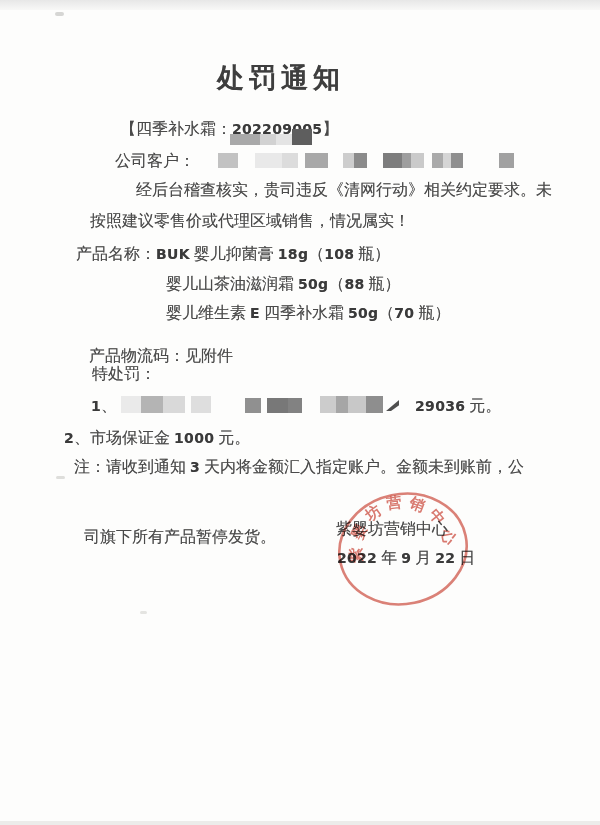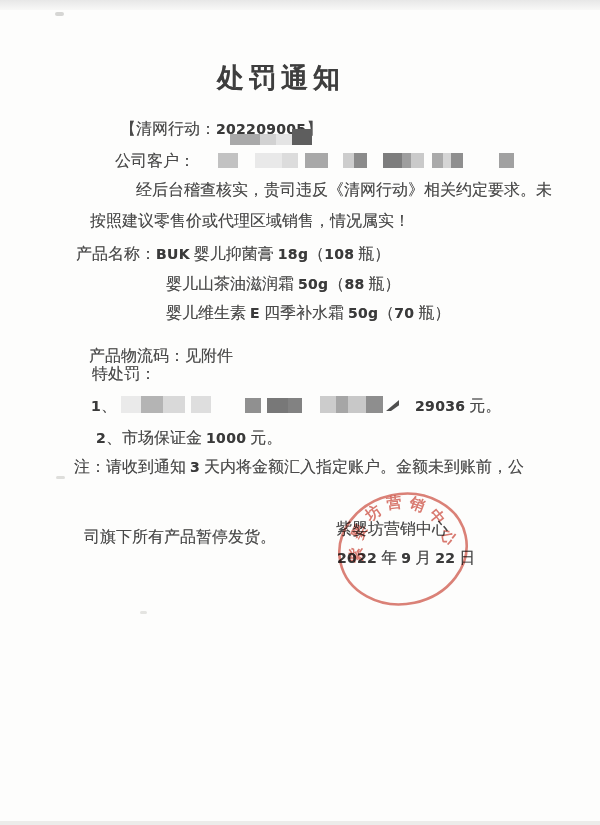--- a/index.html
+++ b/index.html
@@ -26,21 +26,21 @@
   .ln-notice-no{left:120px;top:119px;}
   .ln-client{left:115px;top:151px;}
   .ln-para1{left:113px;top:180px;margin-left:23px;}
   .ln-para2{left:90px;top:211px;}
   .ln-product1{left:76px;top:244px;}
   .ln-product2{left:166px;top:274px;}
   .ln-product3{left:166px;top:303px;}
   .ln-logistics{left:89px;top:346px;}
   .ln-penalty{left:92px;top:364px;}
   .ln-item1{left:91px;top:396px;}
-  .ln-item2{left:96px;top:428px;}
+  .ln-item2{left:64px;top:428px;}
   .ln-note1{left:74px;top:457px;}
   .ln-note2{left:84px;top:487px;margin-top:40px;}
   .ln-sig-org{left:336px;top:519px;z-index:2;}
   .ln-sig-date{left:337px;top:548px;z-index:2;}
 
   .mosaic{display:inline-block;margin-left:4px;}
   .ln-client .mosaic{margin-left:23px;}
   .blk{display:inline-block;vertical-align:-2px;}
   .wedge{clip-path:polygon(0 100%,100% 0,100% 48%,38% 100%);vertical-align:0px;}
 
@@ -56,21 +56,21 @@
 
 <div class="page">
   <div class="scan-top"></div>
   <div class="scan-bottom"></div>
   <div class="speck" style="left:55px;top:12px;width:9px;height:4px;background:#d6d6d4;"></div>
   <div class="speck" style="left:56px;top:476px;width:9px;height:3px;background:#dededb;"></div>
   <div class="speck" style="left:140px;top:611px;width:7px;height:3px;background:#e4e4e1;"></div>
 
   <div>
       <div class="line ln-title"><span class="cn">处罚通知</span></div>
-      <div class="line ln-notice-no"><span class="cn">【清网行动：</span><span class="num">202209005</span><span class="cn">】</span></div>
+      <div class="line ln-notice-no"><span class="cn">【四季补水霜：</span><span class="num">202209005</span><span class="cn">】</span></div>
       <div class="line ln-client"><span class="cn">公司客户：</span><span class="mosaic"><span class="blk" style="width: 20px; height: 15px; background: rgb(194, 194, 194);"></span><span class="blk" style="width: 27px; height: 15px; background: rgb(233, 233, 233); margin-left: 17px;"></span><span class="blk" style="width: 16px; height: 15px; background: rgb(220, 220, 220);"></span><span class="blk" style="width: 23px; height: 15px; background: rgb(168, 168, 168); margin-left: 7px;"></span><span class="blk" style="width: 11px; height: 15px; background: rgb(205, 205, 205); margin-left: 15px;"></span><span class="blk" style="width: 13px; height: 15px; background: rgb(139, 139, 139);"></span><span class="blk" style="width: 19px; height: 15px; background: rgb(125, 125, 125); margin-left: 16px;"></span><span class="blk" style="width: 9px; height: 15px; background: rgb(158, 158, 158);"></span><span class="blk" style="width: 13px; height: 15px; background: rgb(202, 202, 202);"></span><span class="blk" style="width: 11px; height: 15px; background: rgb(170, 170, 170); margin-left: 8px;"></span><span class="blk" style="width: 8px; height: 15px; background: rgb(213, 213, 213);"></span><span class="blk" style="width: 12px; height: 15px; background: rgb(143, 143, 143);"></span><span class="blk" style="width: 15px; height: 15px; background: rgb(161, 161, 161); margin-left: 36px;"></span></span></div>
       <div class="line ln-para1"><span class="cn">经后台稽查核实，贵司违反《清网行动》相关约定要求。未</span></div>
       <div class="line ln-para2"><span class="cn">按照建议零售价或代理区域销售，情况属实！</span></div>
       <div class="line ln-product1"><span class="cn">产品名称：</span><span class="num">BUK</span><span class="cn"> 婴儿抑菌膏 </span><span class="num">18g</span><span class="cn">（</span><span class="num">108</span><span class="cn"> 瓶）</span></div>
       <div class="line ln-product2"><span class="cn">婴儿山茶油滋润霜 </span><span class="num">50g</span><span class="cn">（</span><span class="num">88</span><span class="cn"> 瓶）</span></div>
       <div class="line ln-product3"><span class="cn">婴儿维生素 </span><span class="num">E</span><span class="cn"> 四季补水霜 </span><span class="num">50g</span><span class="cn">（</span><span class="num">70</span><span class="cn"> 瓶）</span></div>
       <div class="line ln-logistics"><span class="cn">产品物流码：见附件</span></div>
       <div class="line ln-penalty"><span class="cn">特处罚：</span></div>
       <div class="line ln-item1"><span class="num">1</span><span class="cn">、</span><span class="mosaic"><span class="blk" style="width: 20px; height: 17px; background: rgb(234, 234, 234);"></span><span class="blk" style="width: 22px; height: 17px; background: rgb(180, 180, 180);"></span><span class="blk" style="width: 22px; height: 17px; background: rgb(217, 217, 217);"></span><span class="blk" style="width: 20px; height: 17px; background: rgb(222, 222, 222); margin-left: 6px;"></span><span class="blk" style="width: 16px; height: 15px; background: rgb(144, 144, 144); margin-left: 34px;"></span><span class="blk" style="width: 21px; height: 15px; background: rgb(120, 120, 120); margin-left: 6px;"></span><span class="blk" style="width: 14px; height: 15px; background: rgb(130, 130, 130);"></span><span class="blk" style="width: 16px; height: 17px; background: rgb(204, 204, 204); margin-left: 18px;"></span><span class="blk" style="width: 12px; height: 17px; background: rgb(166, 166, 166);"></span><span class="blk" style="width: 18px; height: 17px; background: rgb(200, 200, 200);"></span><span class="blk" style="width: 17px; height: 17px; background: rgb(142, 142, 142);"></span><span class="blk wedge" style="width: 13px; height: 11px; background: rgb(79, 79, 79); margin-left: 3px;"></span></span><span class="num amt">29036</span><span class="cn"> 元。</span></div>
       <div class="line ln-item2"><span class="num">2</span><span class="cn">、市场保证金 </span><span class="num">1000</span><span class="cn"> 元。</span></div>

